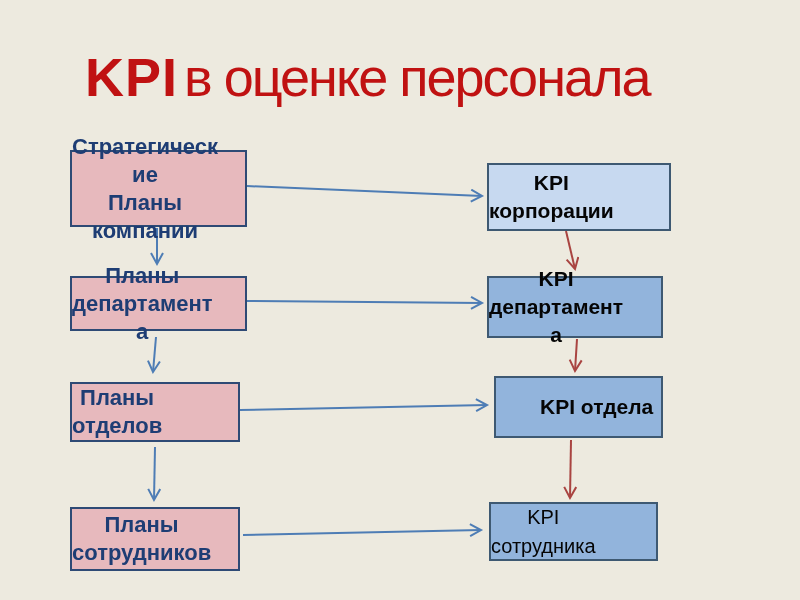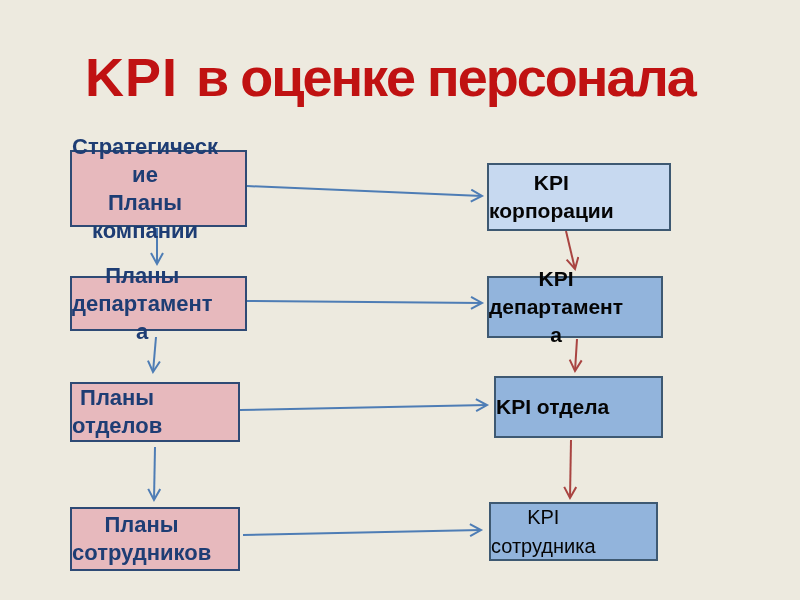--- a/index.html
+++ b/index.html
@@ -11,21 +11,21 @@
   }
   .slide{position:relative;width:800px;height:600px;}
 
   
   .title{
     position:absolute;left:85px;top:48px;width:700px;
     font-size:54px;line-height:58px;color:#C01212;
     white-space:nowrap;
   }
   .title .kpi{font-weight:bold;letter-spacing:1px;}
-  .title .rest{font-weight:bold;letter-spacing:-2px;margin-left:18px;}
+  .title .rest{font-weight:normal;letter-spacing:-2px;margin-left:6px;}
 
   
   .connectors{position:absolute;left:0;top:0;z-index:1;}
 
   
   .node{
     position:absolute;z-index:2;
     display:flex;align-items:center;justify-content:flex-start;
     text-align:center;white-space:pre-line;
     box-sizing:border-box;
@@ -45,21 +45,21 @@
   .kpi-box.light{background:#C7D9F0;}
   .kpi-box.regular{font-weight:normal;font-size:20px;line-height:29px;}
 
   
   #plan-1{left:70px; top:150px; width:177px; height:77px;}
   #plan-2{left:70px; top:276px; width:177px; height:55px;}
   #plan-3{left:70px; top:382px; width:170px; height:60px;}
   #plan-4{left:70px; top:507px; width:170px; height:64px;}
   #kpi-1 {left:487px;top:163px; width:184px; height:68px;}
   #kpi-2 {left:487px;top:276px; width:176px; height:62px;}
-  #kpi-3 {left:494px;top:376px; width:169px; height:62px;}
+  #kpi-3 {left:494px;top:376px; width:169px; height:62px;padding-left:44px;}
   #kpi-4 {left:489px;top:502px; width:169px; height:59px;}
 
   .line-blue{stroke:#4E7DB5;stroke-width:2;fill:none;}
   .line-red{stroke:#A94441;stroke-width:2;fill:none;}
 </style>
 </head>
 <body>
 
 <div class="slide">
 

